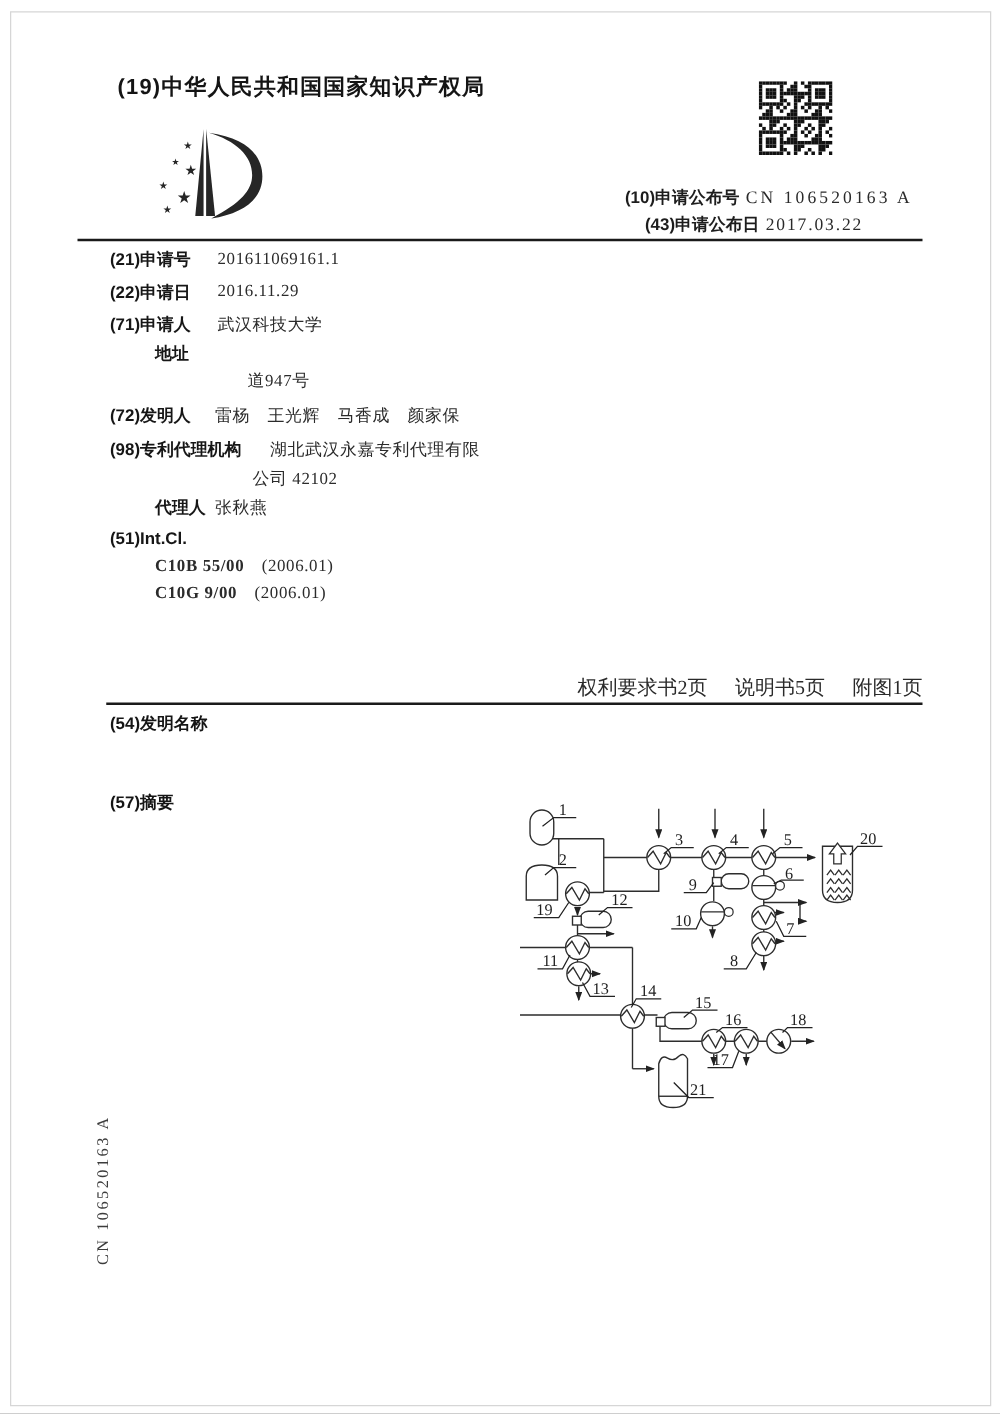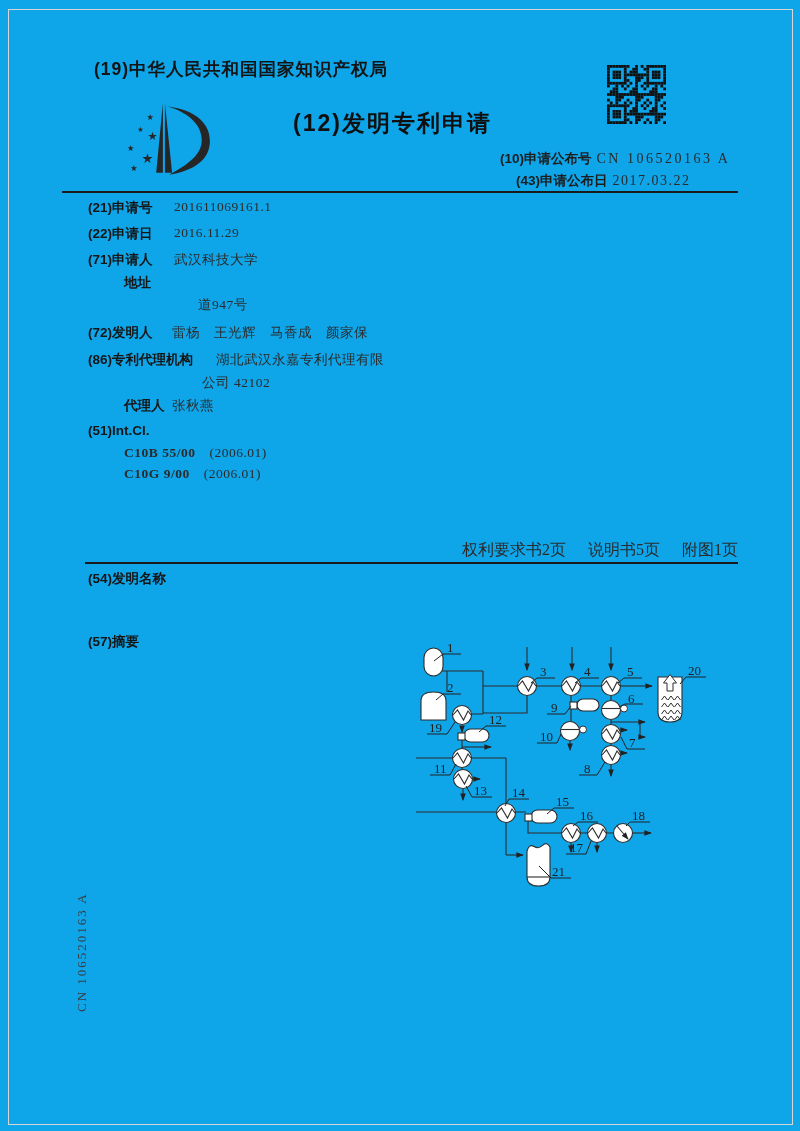--- a/index.html
+++ b/index.html
@@ -1,16 +1,16 @@
 <!DOCTYPE html>
 <html><head>
 <meta charset="utf-8">
 <style>
   html,body{margin:0;padding:0;background:#888;}
-  .page{position:relative;width:800px;height:1131px;background:#0ea5e9;margin:0 auto;overflow:hidden;
+  .page{position:relative;width:800px;height:1131px;background:#ffffff;margin:0 auto;overflow:hidden;
         font-family:"Liberation Serif",serif;color:#1d1d1d;}
   .scan-frame{position:absolute;left:8px;top:9px;width:783px;height:1114px;border:1px solid #d6d6d6;}
   .abs{position:absolute;white-space:nowrap;}
   .sans{font-family:"Liberation Sans",sans-serif;}
   .b{font-weight:700;}
   .office{left:94px;top:57px;font-size:17.5px;letter-spacing:1px;color:#141414;}
   .doctype{left:293px;top:108px;font-size:23px;letter-spacing:2px;color:#101010;}
   .pubrow{left:500px;top:149px;}
   .pubrow2{left:516px;top:171px;}
   .pl{font-family:"Liberation Sans",sans-serif;font-weight:700;font-size:13.5px;}
@@ -50,21 +50,20 @@
       <path d="M53,13 C83,17 95,31 95,47 C95,65 80,76 55,80 C78,68 87,58 87,46 C87,31 74,19 53,13 Z"></path>
       <text x="33" y="26" font-size="8">★</text>
       <text x="24" y="38" font-size="7">★</text>
       <text x="34" y="46" font-size="11">★</text>
       <text x="14" y="57" font-size="8">★</text>
       <text x="28" y="68" font-size="13">★</text>
       <text x="17" y="76" font-size="8">★</text>
     </g>
   </svg>
 
-  <div class="abs doctype sans b">(12)发明专利申请</div>
 
   <svg id="qr" class="qr" width="59" height="59" viewBox="0 0 21 21">
       <rect x="0" y="0" width="1" height="1" fill="#111"></rect>
       <rect x="1" y="0" width="1" height="1" fill="#111"></rect>
       <rect x="2" y="0" width="1" height="1" fill="#111"></rect>
       <rect x="3" y="0" width="1" height="1" fill="#111"></rect>
       <rect x="4" y="0" width="1" height="1" fill="#111"></rect>
       <rect x="5" y="0" width="1" height="1" fill="#111"></rect>
       <rect x="6" y="0" width="1" height="1" fill="#111"></rect>
       <rect x="7" y="0" width="1" height="1" fill="#111"></rect>
@@ -328,21 +327,21 @@
 
   <span class="abs bl" style="left:88px;top:251px">(71)申请人</span>
   <span class="abs bv" style="left:174px;top:251px">武汉科技大学</span>
 
   <span class="abs bl" style="left:124px;top:274px">地址</span>
   <span class="abs bv" style="left:198px;top:296px">道947号</span>
 
   <span class="abs bl" style="left:88px;top:324px">(72)发明人</span>
   <span class="abs bv" style="left:172px;top:324px">雷杨　王光辉　马香成　颜家保</span>
 
-  <span class="abs bl" style="left:88px;top:351px">(86)专利代理机构</span>
+  <span class="abs bl" style="left:88px;top:351px">(98)专利代理机构</span>
   <span class="abs bv" style="left:216px;top:351px">湖北武汉永嘉专利代理有限</span>
   <span class="abs bv" style="left:202px;top:374px">公司 42102</span>
 
   <span class="abs bl" style="left:124px;top:397px">代理人</span>
   <span class="abs bv" style="left:172px;top:397px">张秋燕</span>
 
   <span class="abs bl" style="left:88px;top:423px">(51)Int.Cl.</span>
   <span class="abs bv" style="left:124px;top:445px"><span class="ipcc">C10B 55/00</span><span>(2006.01)</span></span>
   <span class="abs bv" style="left:124px;top:466px"><span class="ipcc">C10G 9/00</span><span>(2006.01)</span></span>
 

